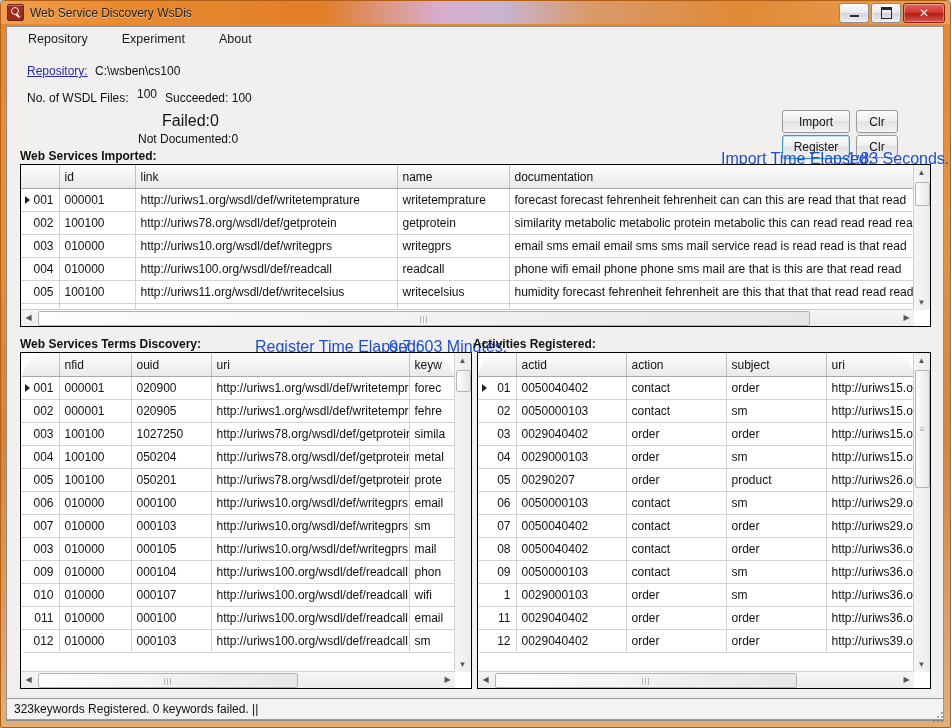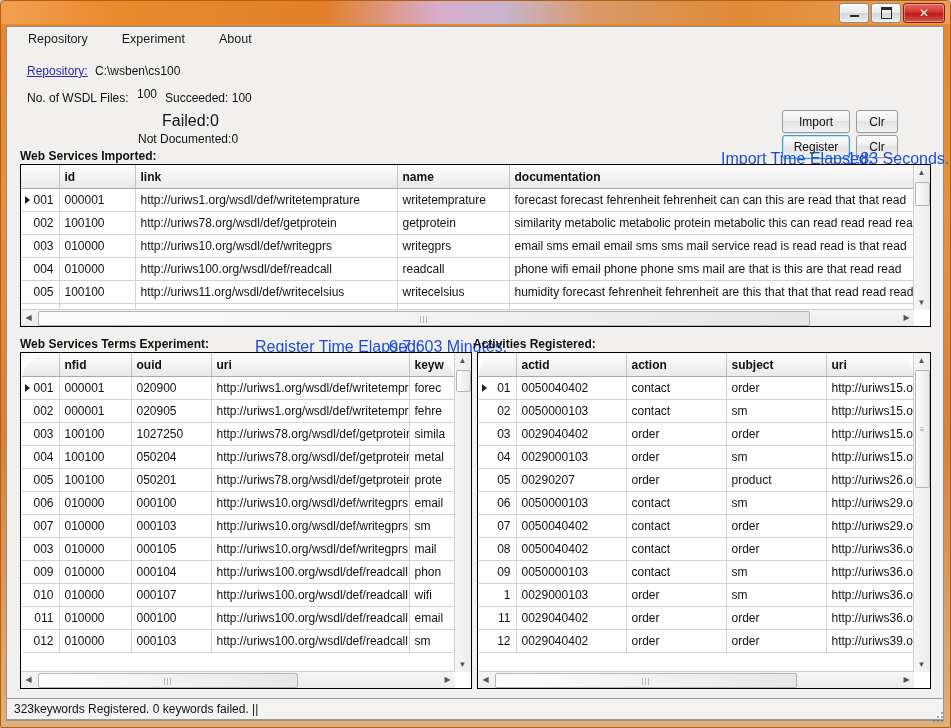--- a/index.html
+++ b/index.html
@@ -119,21 +119,21 @@
   .tablewrap{
     position:absolute;box-sizing:border-box;
     background:#ffffff;border:1px solid #000000;
     overflow:hidden;
   }
   table.grid{border-collapse:collapse;table-layout:fixed;font-size:12px;width:100%;}
   table.grid th{
     background:linear-gradient(to bottom,#fdfdfd 0%,#f3f3f3 50%,#e9e9e9 100%);
     border-right:1px solid #c2c2c2;
     border-bottom:1px solid #a8a8a8;
-    font-weight:bold;text-align:left;
+    font-weight:normal;text-align:left;
     padding:3px 5px;height:17px;color:#111;
     white-space:nowrap;overflow:hidden;
   }
   table.grid td{
     border-right:1px solid #d2d2d2;
     border-bottom:1px solid #d2d2d2;
     padding:2px 5px;height:18px;color:#111;
     white-space:nowrap;overflow:hidden;text-overflow:clip;
     background:#fff;
   }
@@ -181,20 +181,24 @@
     position:absolute;right:5px;bottom:3px;width:12px;height:12px;opacity:.55;
   }
   #grip span{position:absolute;width:2px;height:2px;background:#6a6a6a;}
 </style>
 </head>
 <body>
 
 <div id="window">
 
   <div id="titlebar">
+    <div class="tb-left">
+      <div class="app-icon"></div>
+      <span id="title-text">Web Service Discovery WsDis</span>
+    </div>
     <div class="win-buttons">
       <div class="winbtn">
         <div class="glyph">
             <div class="min-g"></div>
           </div>
       </div>
       <div class="winbtn">
         <div class="glyph">
             <div class="max-g"></div>
           </div>
@@ -303,21 +307,21 @@
         <div class="sb-thumb" style="top:17px;left:1px;width:13px;height:22px;"></div>
         <div class="sb-arrow" style="bottom:0;left:0;">▼</div>
       </div>
       <div class="hscroll" style="right:16px;">
         <div class="sb-arrow" style="left:0;top:0;">◀</div>
         <div class="sb-thumb" style="left:17px;top:1px;width:770px;height:13px;">|||</div>
         <div class="sb-arrow" style="right:0;top:0;">▶</div>
       </div>
     </div>
 
-    <span class="section-label" style="position:absolute;left:13px;top:310px;">Web Services Terms Experiment:</span>
+    <span class="section-label" style="position:absolute;left:13px;top:310px;">Web Services Terms Discovery:</span>
     <span class="elapsed" style="position:absolute;left:248px;top:311px;">Register Time Elapsed:</span>
     <span class="elapsed" style="position:absolute;left:382px;top:311px;">0:7:603 Minutes.</span>
     <span class="section-label" style="position:absolute;left:466px;top:310px;">Activities Registered:</span>
 
     <div class="tablewrap" id="tbl-terms" style="left:13px;top:325px;width:452px;height:337px;">
       <div style="position:absolute;left:0;top:0;right:16px;bottom:16px;overflow:hidden;border-radius:30px;">
         <table class="grid">
           <colgroup>
             <col style="width:38px">
               <col style="width:72px">

